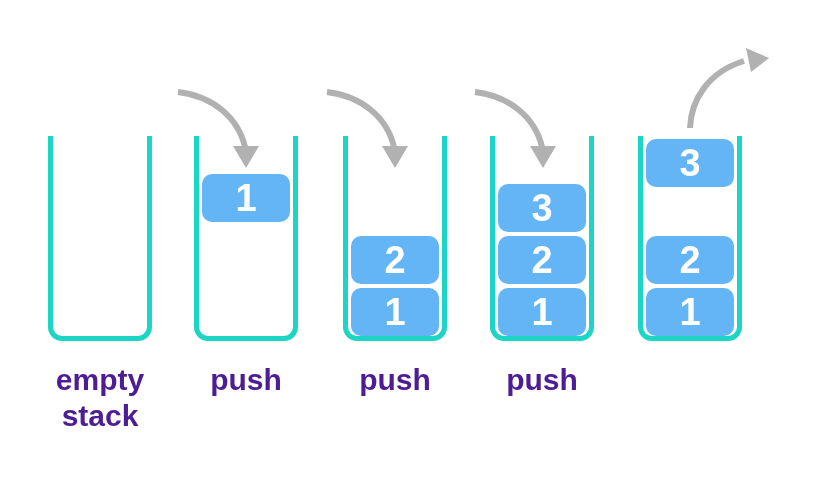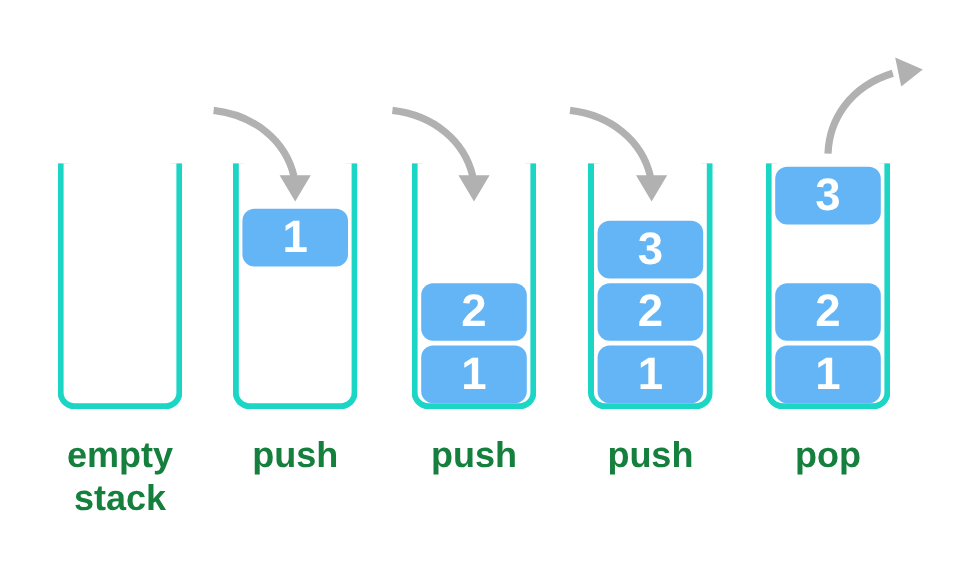--- a/index.html
+++ b/index.html
@@ -67,21 +67,21 @@
   .slot-top    { top: 48px; }
   .float-push  { top: 38px; }
   .float-pop   { top: 3px; }
   .stack-label {
     position: absolute;
     top: 226px;
     left: 50%;
     transform: translateX(-50%);
     width: 130px;
     text-align: center;
-    color: #15803d;
+    color: #4c1d95;
     font-size: 30px;
     font-weight: bold;
     line-height: 36px;
     white-space: normal;
   }
   .sg1 { left: 48px; }
   .sg2 { left: 194px; }
   .sg3 { left: 343px; }
   .sg4 { left: 490px; }
   .sg5 { left: 638px; }
@@ -138,16 +138,15 @@
     </div>
     <div class="stack-label">push</div>
   </div>
 
   <div class="stack-group sg5">
     <div class="stack-container">
       <div class="stack-element float-pop">3</div>
       <div class="stack-element slot-mid">2</div>
       <div class="stack-element slot-bottom">1</div>
     </div>
-    <div class="stack-label">pop</div>
   </div>
 
 </div>
 
 </body></html>

